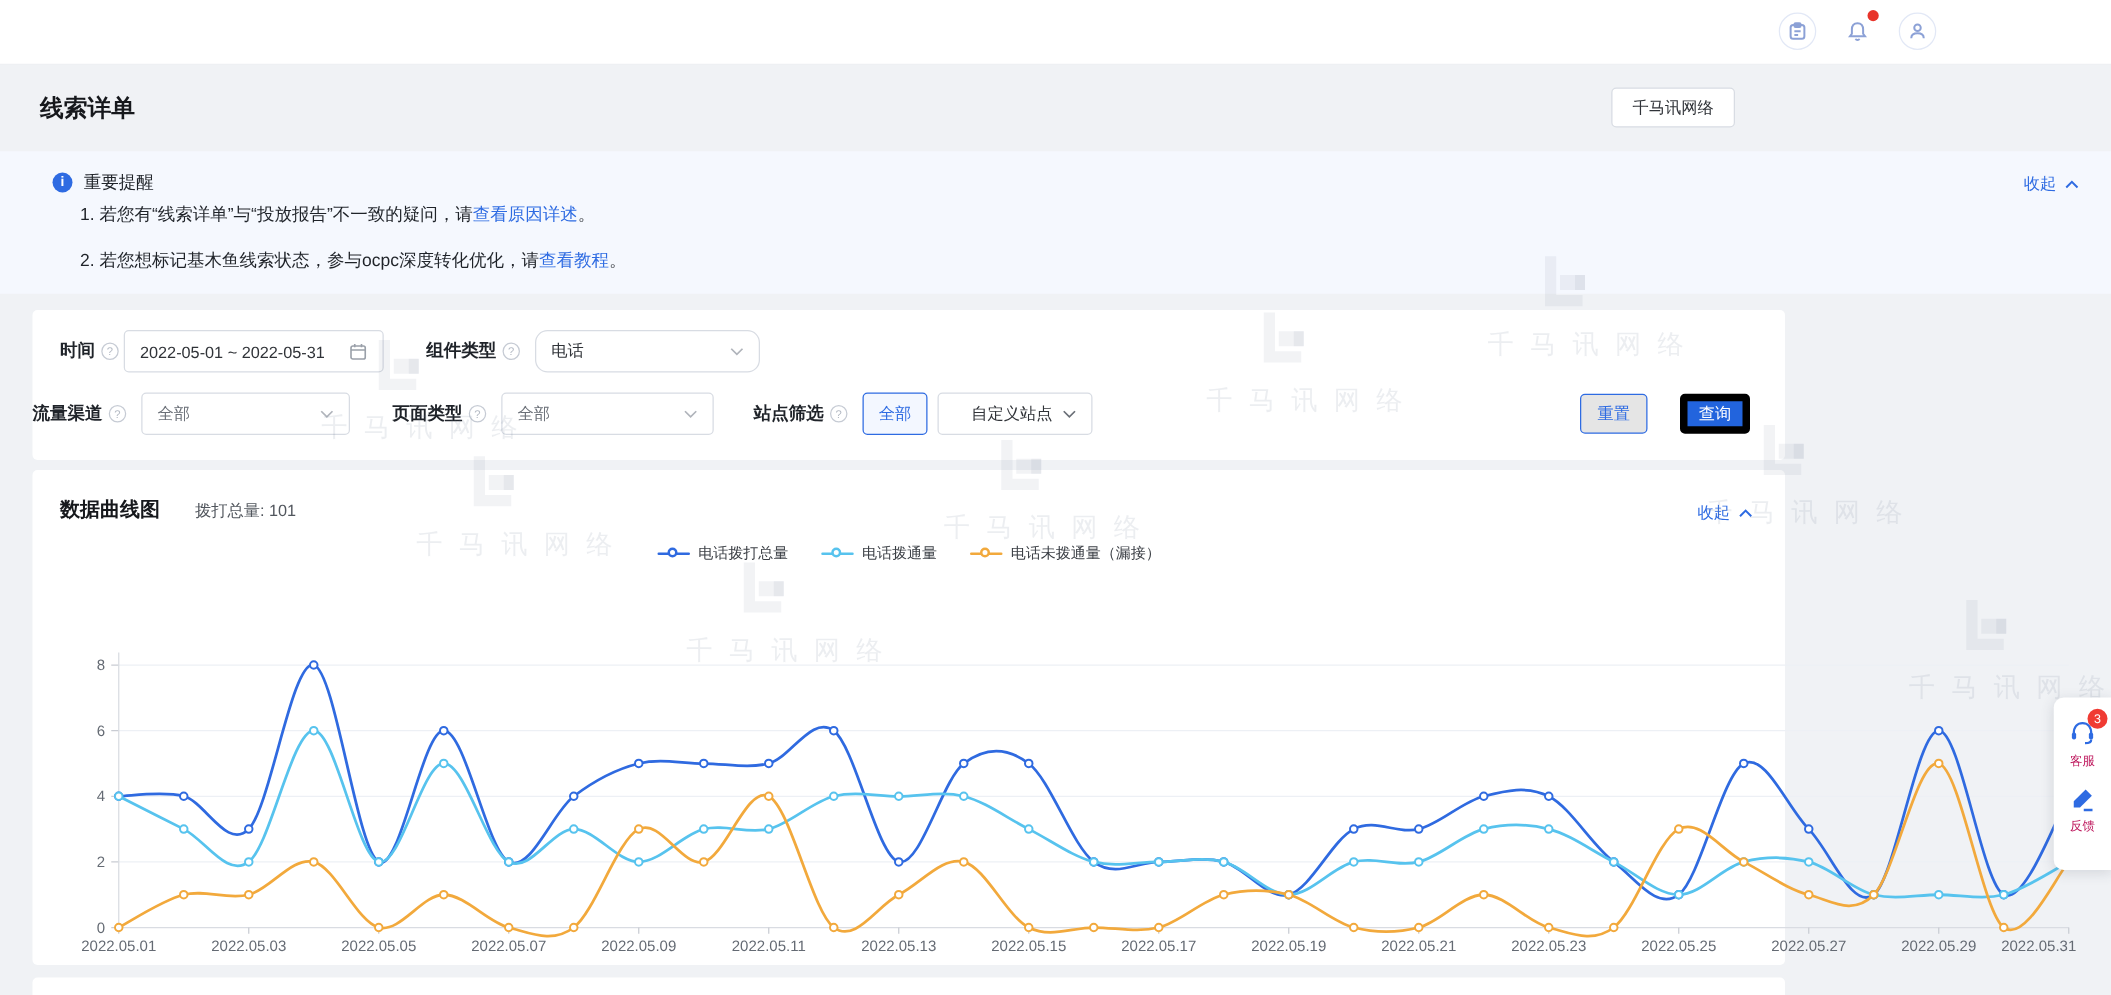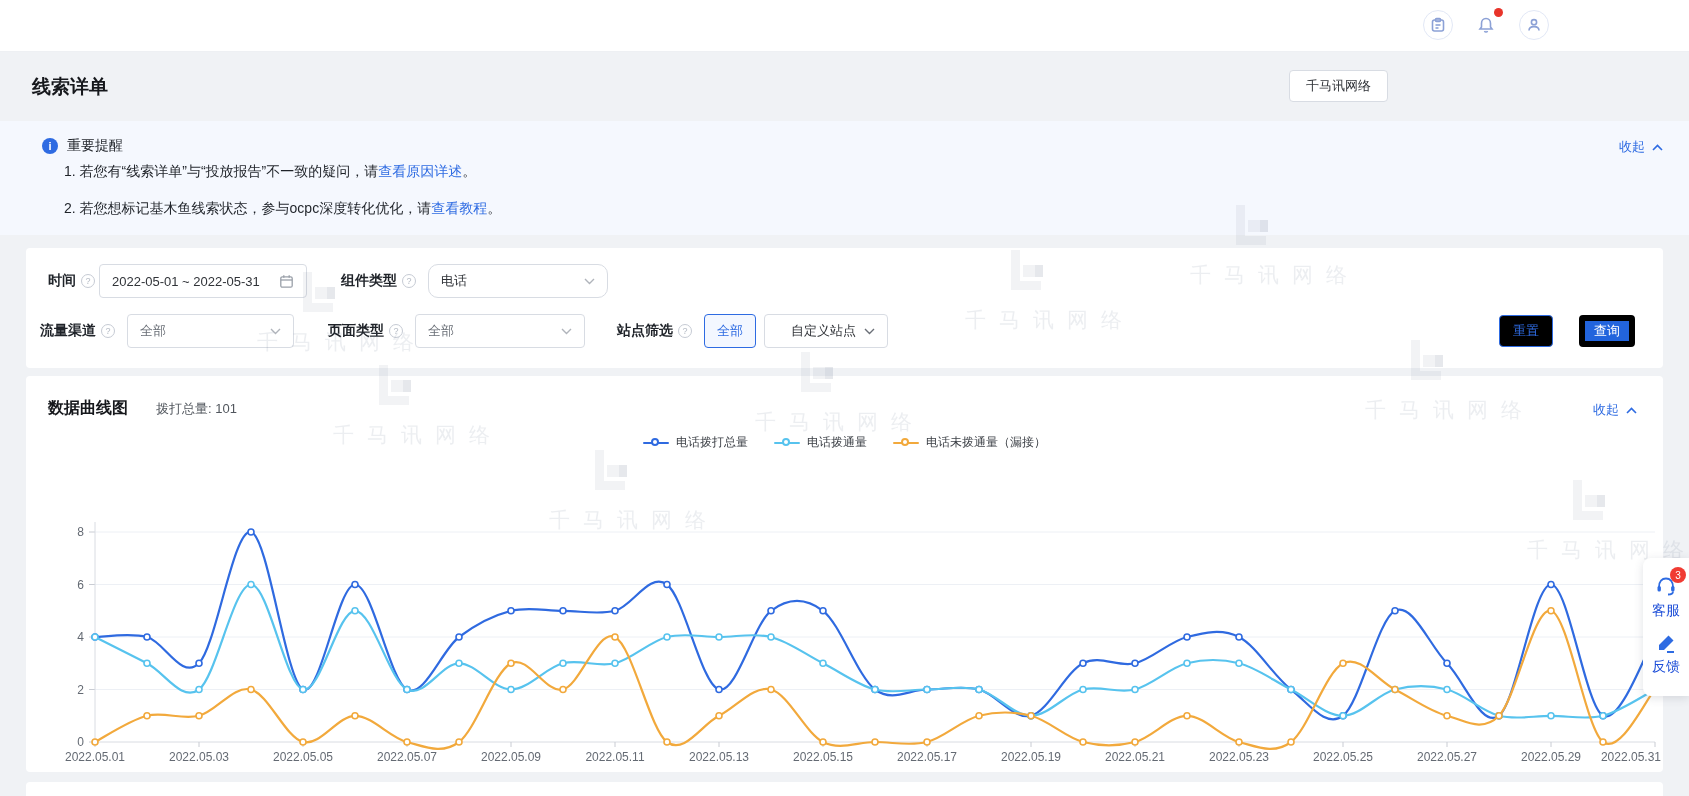--- a/index.html
+++ b/index.html
@@ -30,58 +30,58 @@
   .info-i { width:16px; height:16px; border-radius:50%; background:#2e6be2; color:#fff; font-size:11px;
     font-weight:700; display:flex; align-items:center; justify-content:center; font-style:normal; }
   .notice-title { font-size:14px; color:#1f2329; }
   .notice-item { position:absolute; left:64px; font-size:14px; color:#1f2329; }
   .notice-item a { color:#2e6be2; text-decoration:none; cursor:pointer; }
   .collapse { position:absolute; right:26px; display:flex; gap:7px; align-items:center;
     color:#2e6be2; font-size:13px; cursor:pointer; }
   .collapse svg { stroke:#2e6be2; fill:none; stroke-width:1.6; }
 
   
-  .card { position:absolute; left:26px; width:1637px; background:#fff; border-radius:4px; }
+  .card { position:absolute; left:26px; width:1402px; background:#fff; border-radius:4px; }
   .filter-card { top:248px; height:120px; }
   .chart-card  { top:376px; height:396px; }
   .bottom-card { top:782px; height:14px; border-radius:4px 4px 0 0; }
 
   
   .f-row { position:absolute; left:0; width:100%; height:34px; display:flex; align-items:center; }
   .f-label { font-size:14px; font-weight:700; color:#1f2329; }
   .qmark { width:14px; height:14px; border-radius:50%; border:1px solid #c6cbd4; color:#b4bac4;
     font-size:9px; display:inline-flex; align-items:center; justify-content:center; margin-left:5px; }
   .inp { height:34px; border:1px solid #d8dce3; border-radius:4px; background:#fff; display:flex;
     align-items:center; font-size:13px; color:#303338; padding:0 12px; cursor:pointer; }
   .inp .chev { margin-left:auto; }
   .seg-all { height:34px; min-width:52px; border:1px solid #2e6be2; border-radius:4px; background:#f3f7ff;
     color:#2e6be2; font-size:13px; display:flex; align-items:center; justify-content:center; cursor:pointer; }
   .btn { height:32px; border-radius:4px; font-size:13px; display:flex; align-items:center;
     justify-content:center; cursor:pointer; }
-  .btn-reset { width:54px; border:1px solid #2e6be2; color:#2e6be2; background:#000000; }
+  .btn-reset { width:54px; border:1px solid #2e6be2; color:#2e6be2; background:#e5e5e5; }
   .btn-query { width:56px; border:6px solid #000000; color:#fff; background:#2264dd; }
 
   
   .chart-head { position:absolute; left:22px; top:22px; display:flex; align-items:baseline; gap:28px; }
   .chart-title { font-size:16px; font-weight:700; color:#16181c; }
   .chart-total { font-size:13px; color:#51565d; }
   #legend { position:absolute; left:0; top:58px; width:100%; display:flex; justify-content:center;
     gap:26px; align-items:center; }
   .lg-item { display:flex; align-items:center; gap:7px; font-size:12px; color:#3b3f45; cursor:pointer; }
   .lg-mark { position:relative; width:26px; height:10px; }
   .lg-mark .ln { position:absolute; left:0; top:4px; width:26px; height:2px; border-radius:1px; }
   .lg-mark .ci { position:absolute; left:8px; top:0; width:8px; height:8px; border-radius:50%;
     background:#fff; border-width:2px; border-style:solid; }
 
   
   .float-card { position:absolute; right:0; top:558px; width:46px; height:138px; background:#fff;
     border-radius:8px 0 0 8px; box-shadow:0 2px 10px rgba(60,70,90,.16); z-index:20; padding-top:10px; }
   .float-item { display:flex; flex-direction:column; align-items:center; gap:4px; padding:6px 0;
     cursor:pointer; position:relative; }
-  .float-item .flabel { font-size:14px; color:#1d4ed8; }
+  .float-item .flabel { font-size:10px; color:#be185d; }
   .fbadge { position:absolute; right:3px; top:-1px; min-width:16px; height:16px; border-radius:8px;
     background:#f03b33; color:#fff; font-size:10px; display:flex; align-items:center;
     justify-content:center; padding:0 4px; }
 
   
   .wm-layer { position:absolute; left:0; top:0; width:1689px; height:796px; pointer-events:none; z-index:6; }
   .wm { position:absolute; }
   .wm .wm-logo { width:30px; height:40px; border-left:9px solid rgba(125,135,155,.10);
     border-bottom:9px solid rgba(125,135,155,.10); position:relative; margin-left:46px; }
   .wm .wm-logo:after { content:""; position:absolute; right:-2px; bottom:4px; width:12px; height:12px;
@@ -156,21 +156,21 @@
     <span class="f-label" style="margin-left:34px;">组件类型</span>
     <span class="qmark">?</span>
     <div class="inp" style="width:180px; margin-left:12px;border-radius:10px;">
       <span>电话</span>
       <svg class="chev" width="11" height="7" viewBox="0 0 11 7" style="stroke:#b0b4bb;fill:none;stroke-width:1.4;">
           <polyline points="1,1 5.5,5.5 10,1"></polyline>
         </svg>
     </div>
   </div>
   <div class="f-row" style="top:66px;">
-    <span class="f-label" style="margin-left:14px;">流量渠道</span>
+    <span class="f-label" style="">流量渠道</span>
     <span class="qmark">?</span>
     <div class="inp" style="width:167px; margin-left:12px; color:#6a6f77;">
       <span>全部</span>
       <svg class="chev" width="11" height="7" viewBox="0 0 11 7" style="stroke:#b0b4bb;fill:none;stroke-width:1.4;">
           <polyline points="1,1 5.5,5.5 10,1"></polyline>
         </svg>
     </div>
     <span class="f-label" style="margin-left:34px;">页面类型</span>
     <span class="qmark">?</span>
     <div class="inp" style="width:170px; margin-left:12px; color:#6a6f77;">

